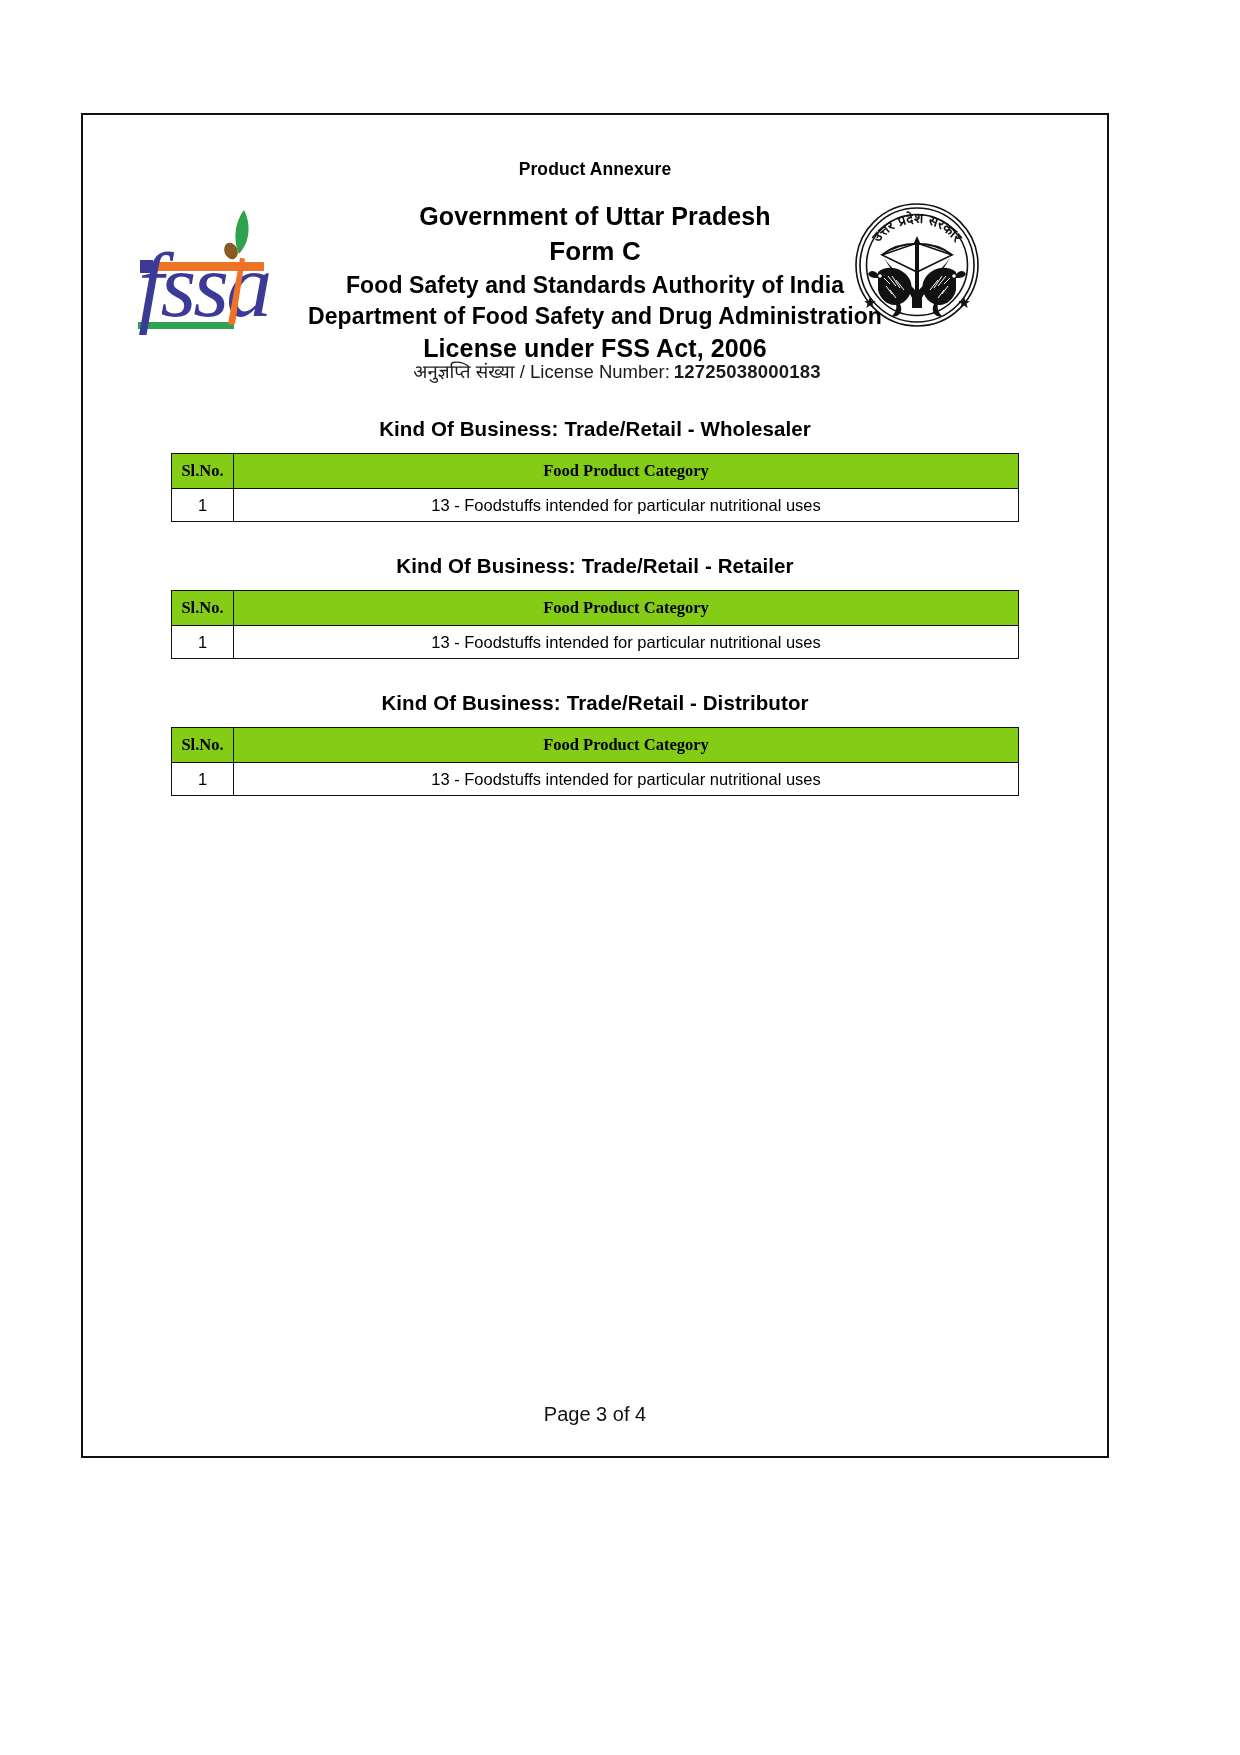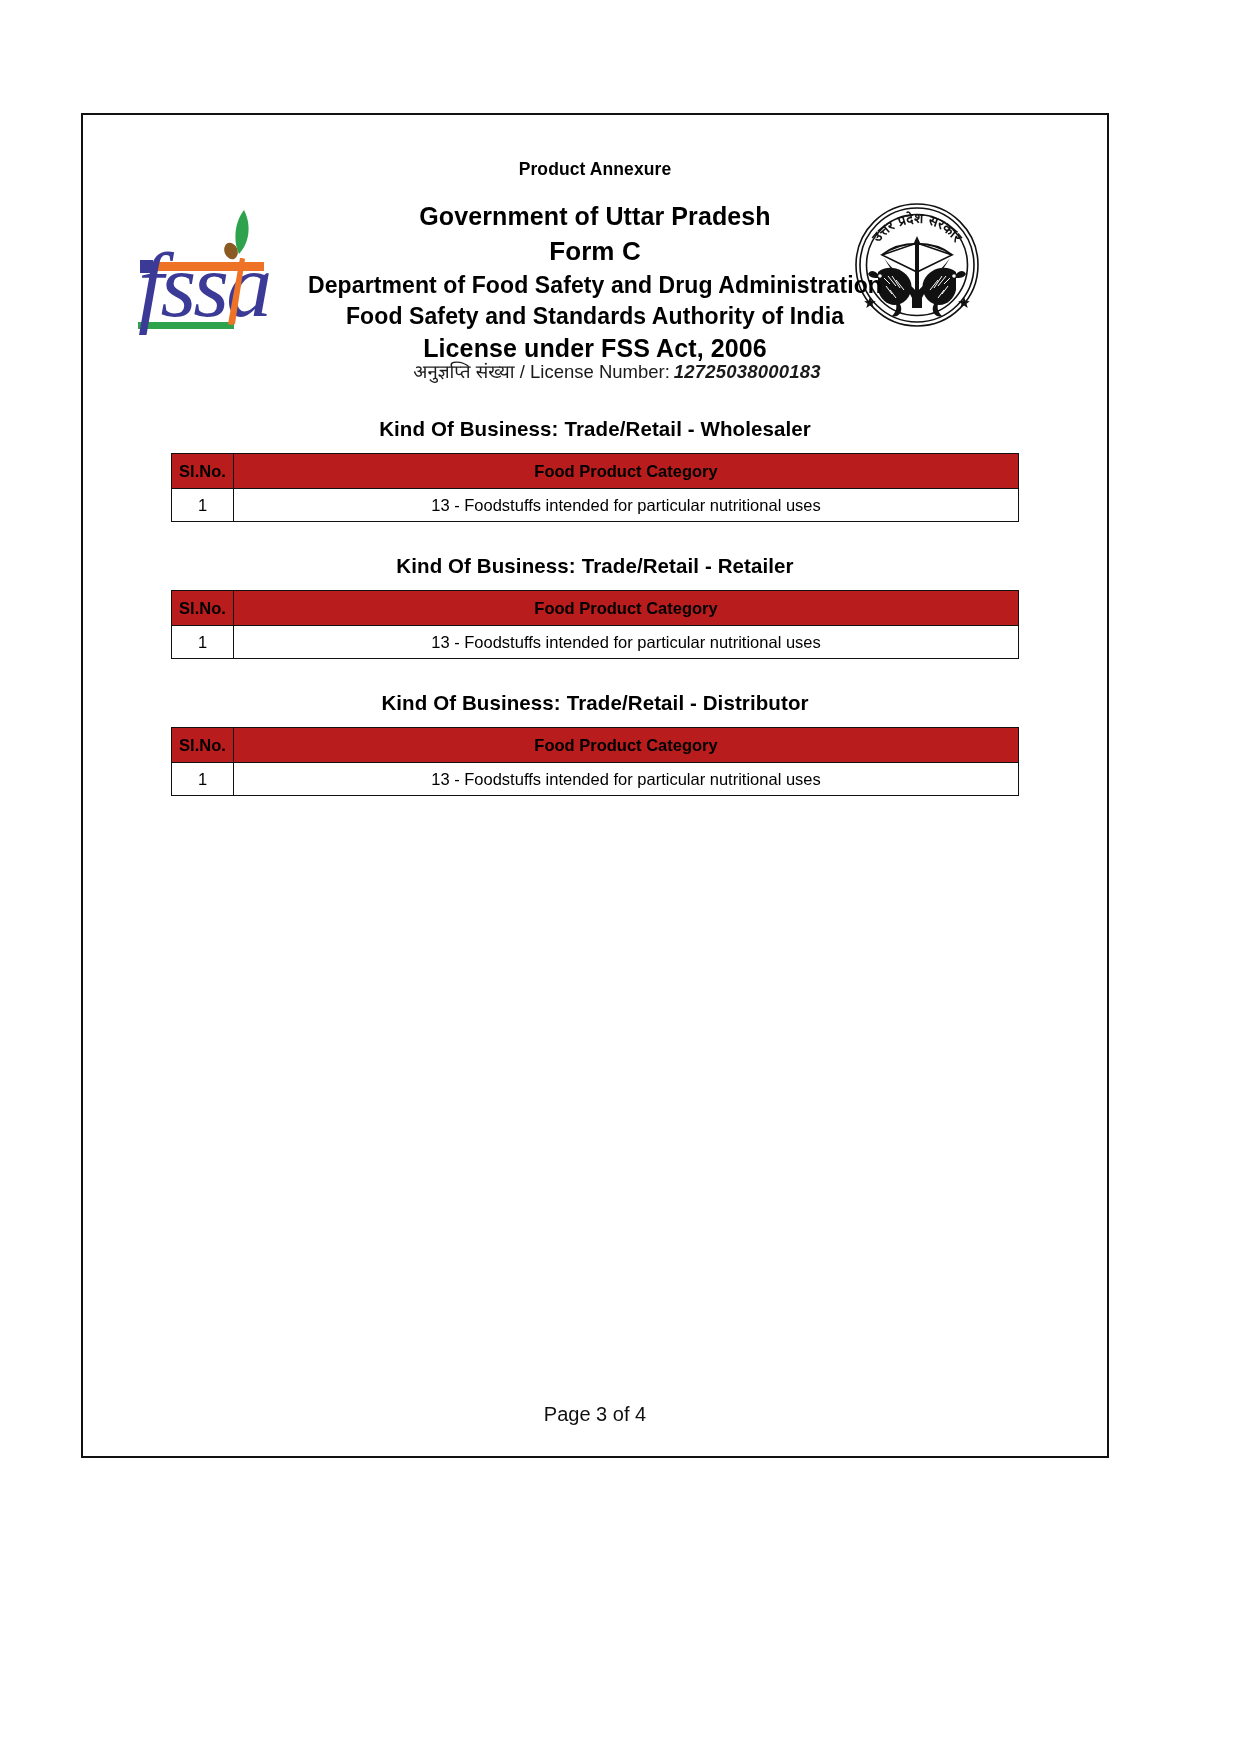--- a/index.html
+++ b/index.html
@@ -72,21 +72,20 @@
     width: 100%;
     text-align: center;
     font-size: 18.5px;
     color: #1a1a1a;
   }
   .license-line .lic-label { font-weight: normal; margin-left: 44px; }
   .license-line .lic-value {
     font-weight: bold;
     margin-left: 4px;
     letter-spacing: 0.2px;
-    font-style: italic;
   }
 
   
   .fssai-logo {
     position: absolute;
     left: 49px;
     top: 81px;
     width: 146px;
     height: 139px;
   }
@@ -123,24 +122,25 @@
   }
   table.fpc-table th,
   table.fpc-table td {
     border: 1.4px solid #111111;
     padding: 0;
     height: 32px;
     vertical-align: middle;
     text-align: center;
   }
   table.fpc-table th {
-    background: #b91c1c;
+    background: #84cc16;
     font-size: 16.5px;
     font-weight: bold;
     height: 34px;
+    font-family: Liberation Serif, serif;
   }
   table.fpc-table td {
     background: #ffffff;
     font-size: 16.5px;
     font-weight: normal;
   }
   col.c-slno { width: 62px; }
 
   
   .page-footer {
@@ -239,22 +239,22 @@
         <path d="M18 97 l1.6 4 4.2 .2 -3.3 2.6 1.2 4.1 -3.7-2.4 -3.7 2.4 1.2-4.1 -3.3-2.6 4.2-.2 Z" fill="#111"></path>
         <path d="M112 97 l1.6 4 4.2 .2 -3.3 2.6 1.2 4.1 -3.7-2.4 -3.7 2.4 1.2-4.1 -3.3-2.6 4.2-.2 Z" fill="#111"></path>
       </svg>
     </div>
 
     <div class="annexure-title">Product Annexure</div>
 
     <div class="header-block">
       <div class="header-line hl-2">Government of Uttar Pradesh</div>
       <div class="header-line hl-1">Form C</div>
+      <div class="header-line hl-4">Food Safety and Standards Authority of India</div>
       <div class="header-line hl-3">Department of Food Safety and Drug Administration</div>
-      <div class="header-line hl-4">Food Safety and Standards Authority of India</div>
       <div class="header-line hl-5">License under FSS Act, 2006</div>
     </div>
 
     <div class="license-line">
       <span class="lic-label">अनुज्ञप्ति संख्या / License Number:</span><span class="lic-value">12725038000183</span>
     </div>
 
     <div class="sections">
 
       <div class="kob-section">

